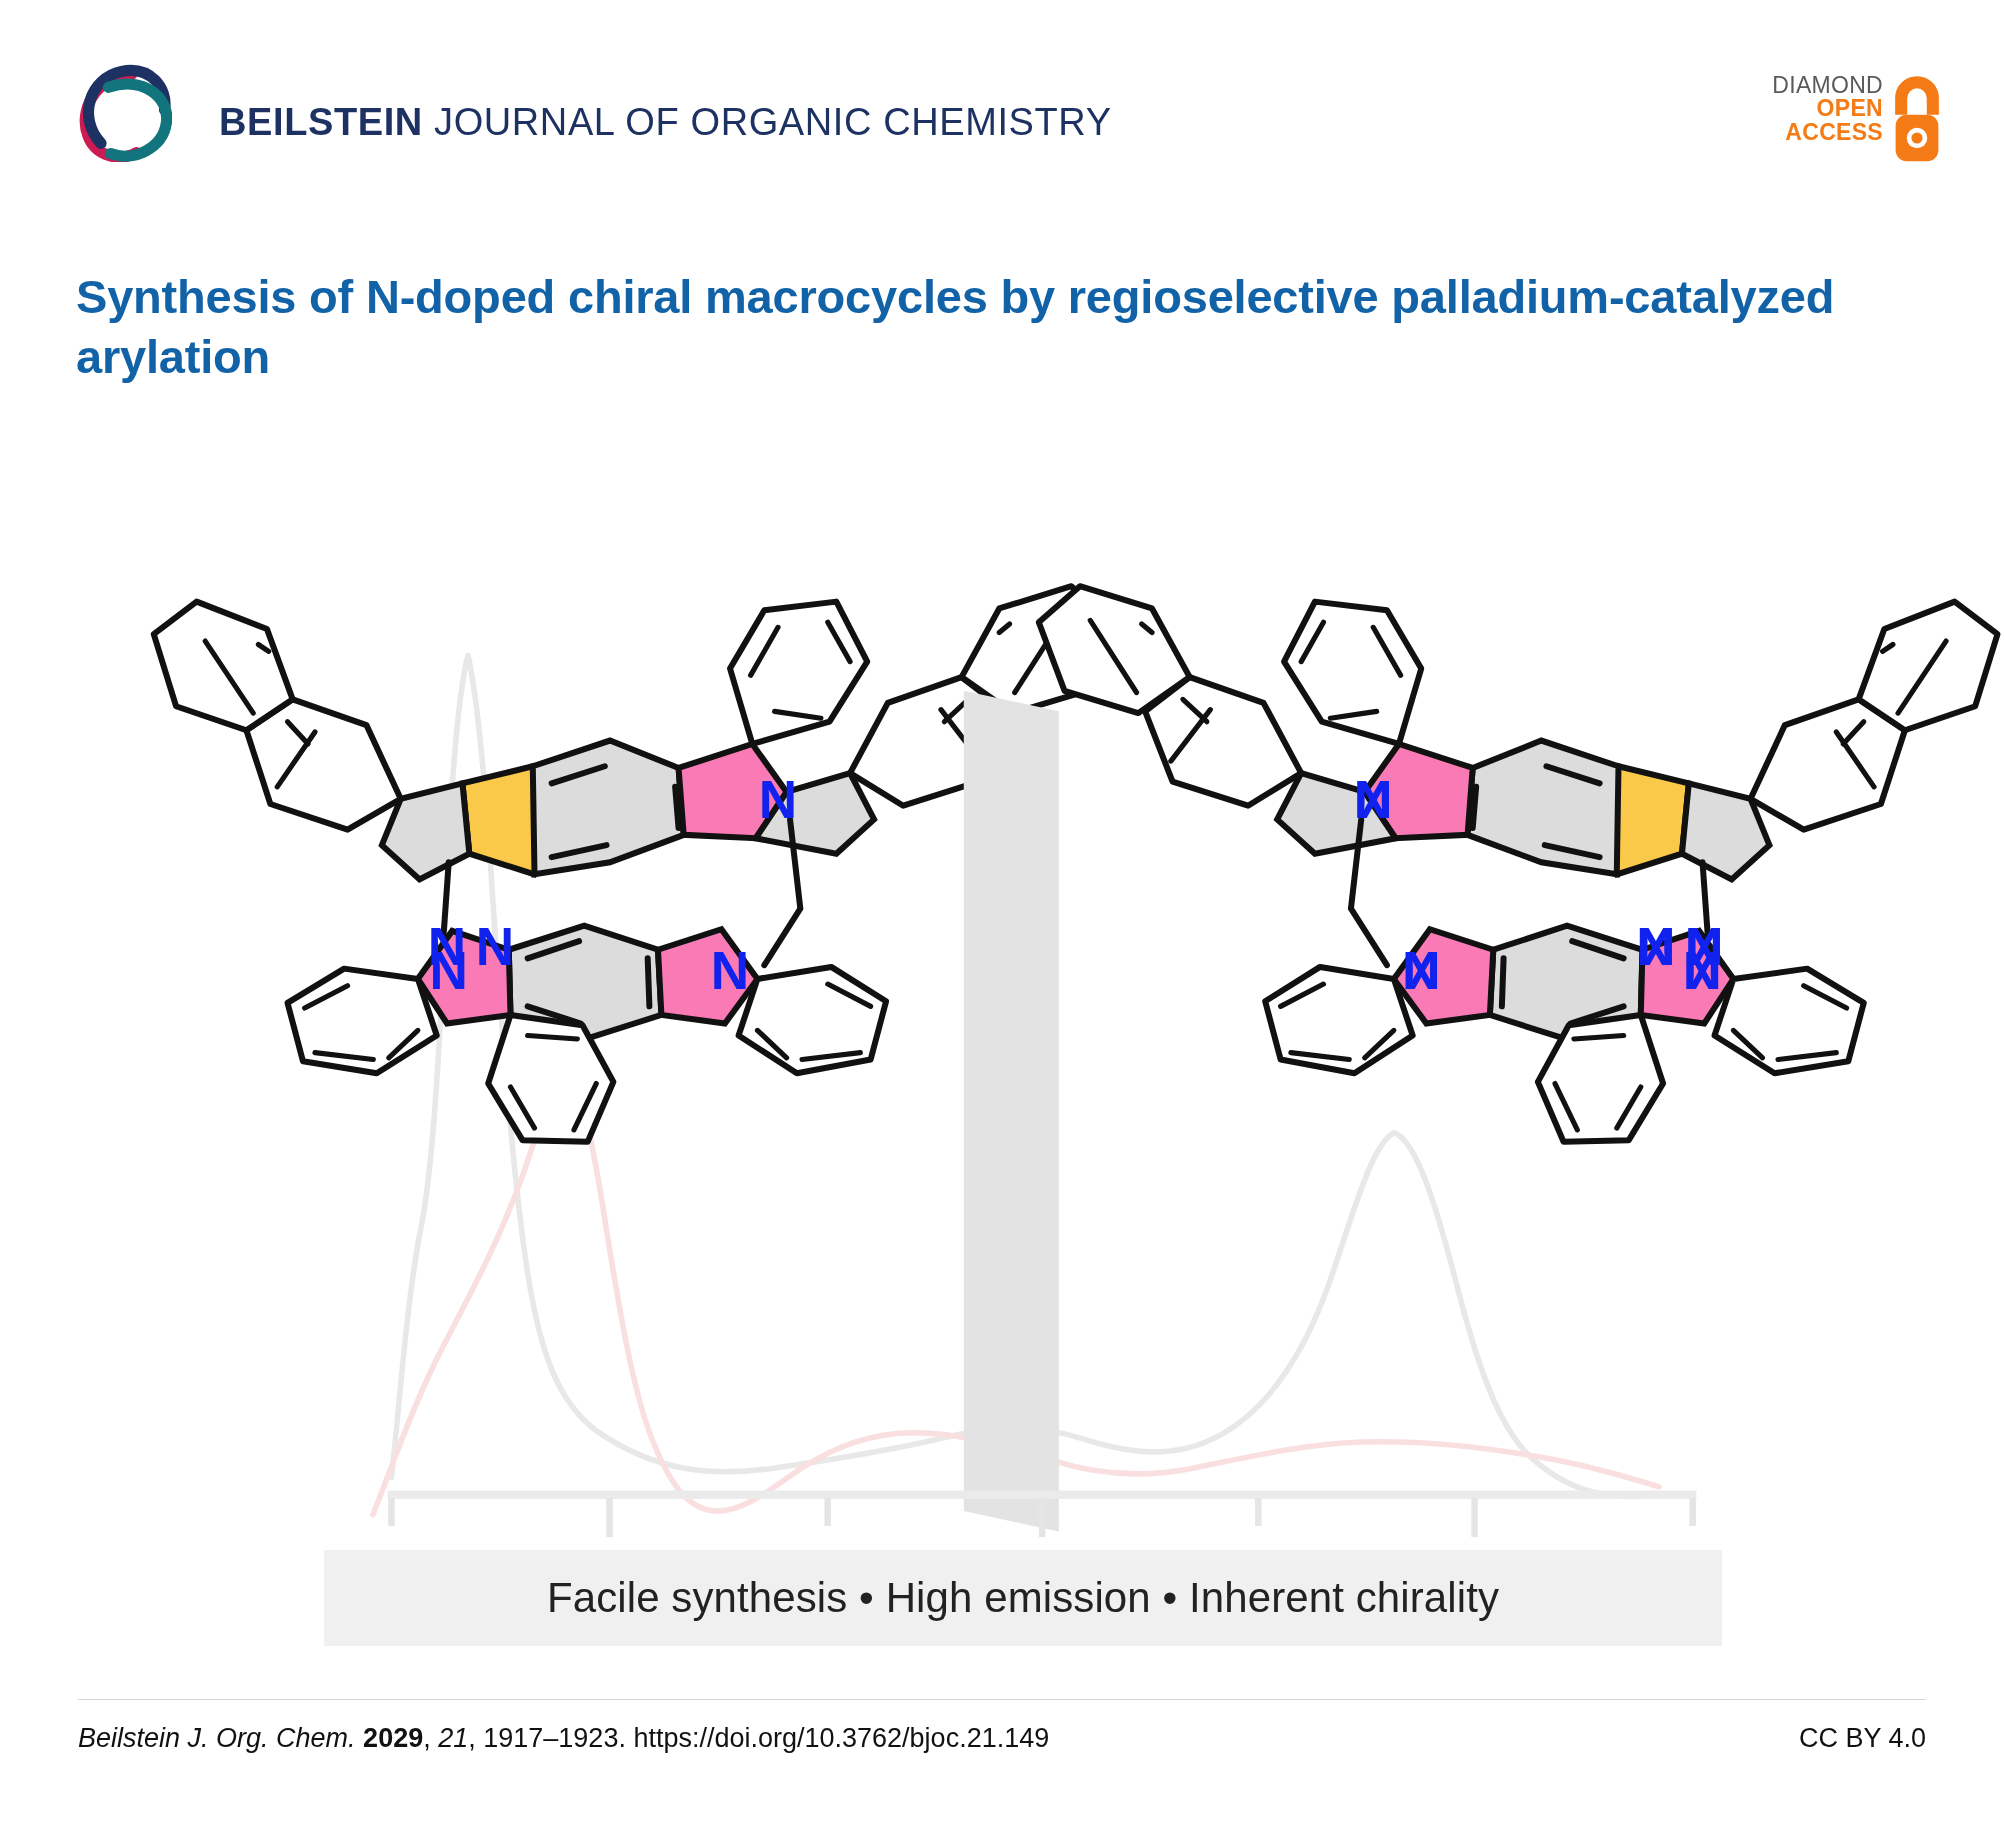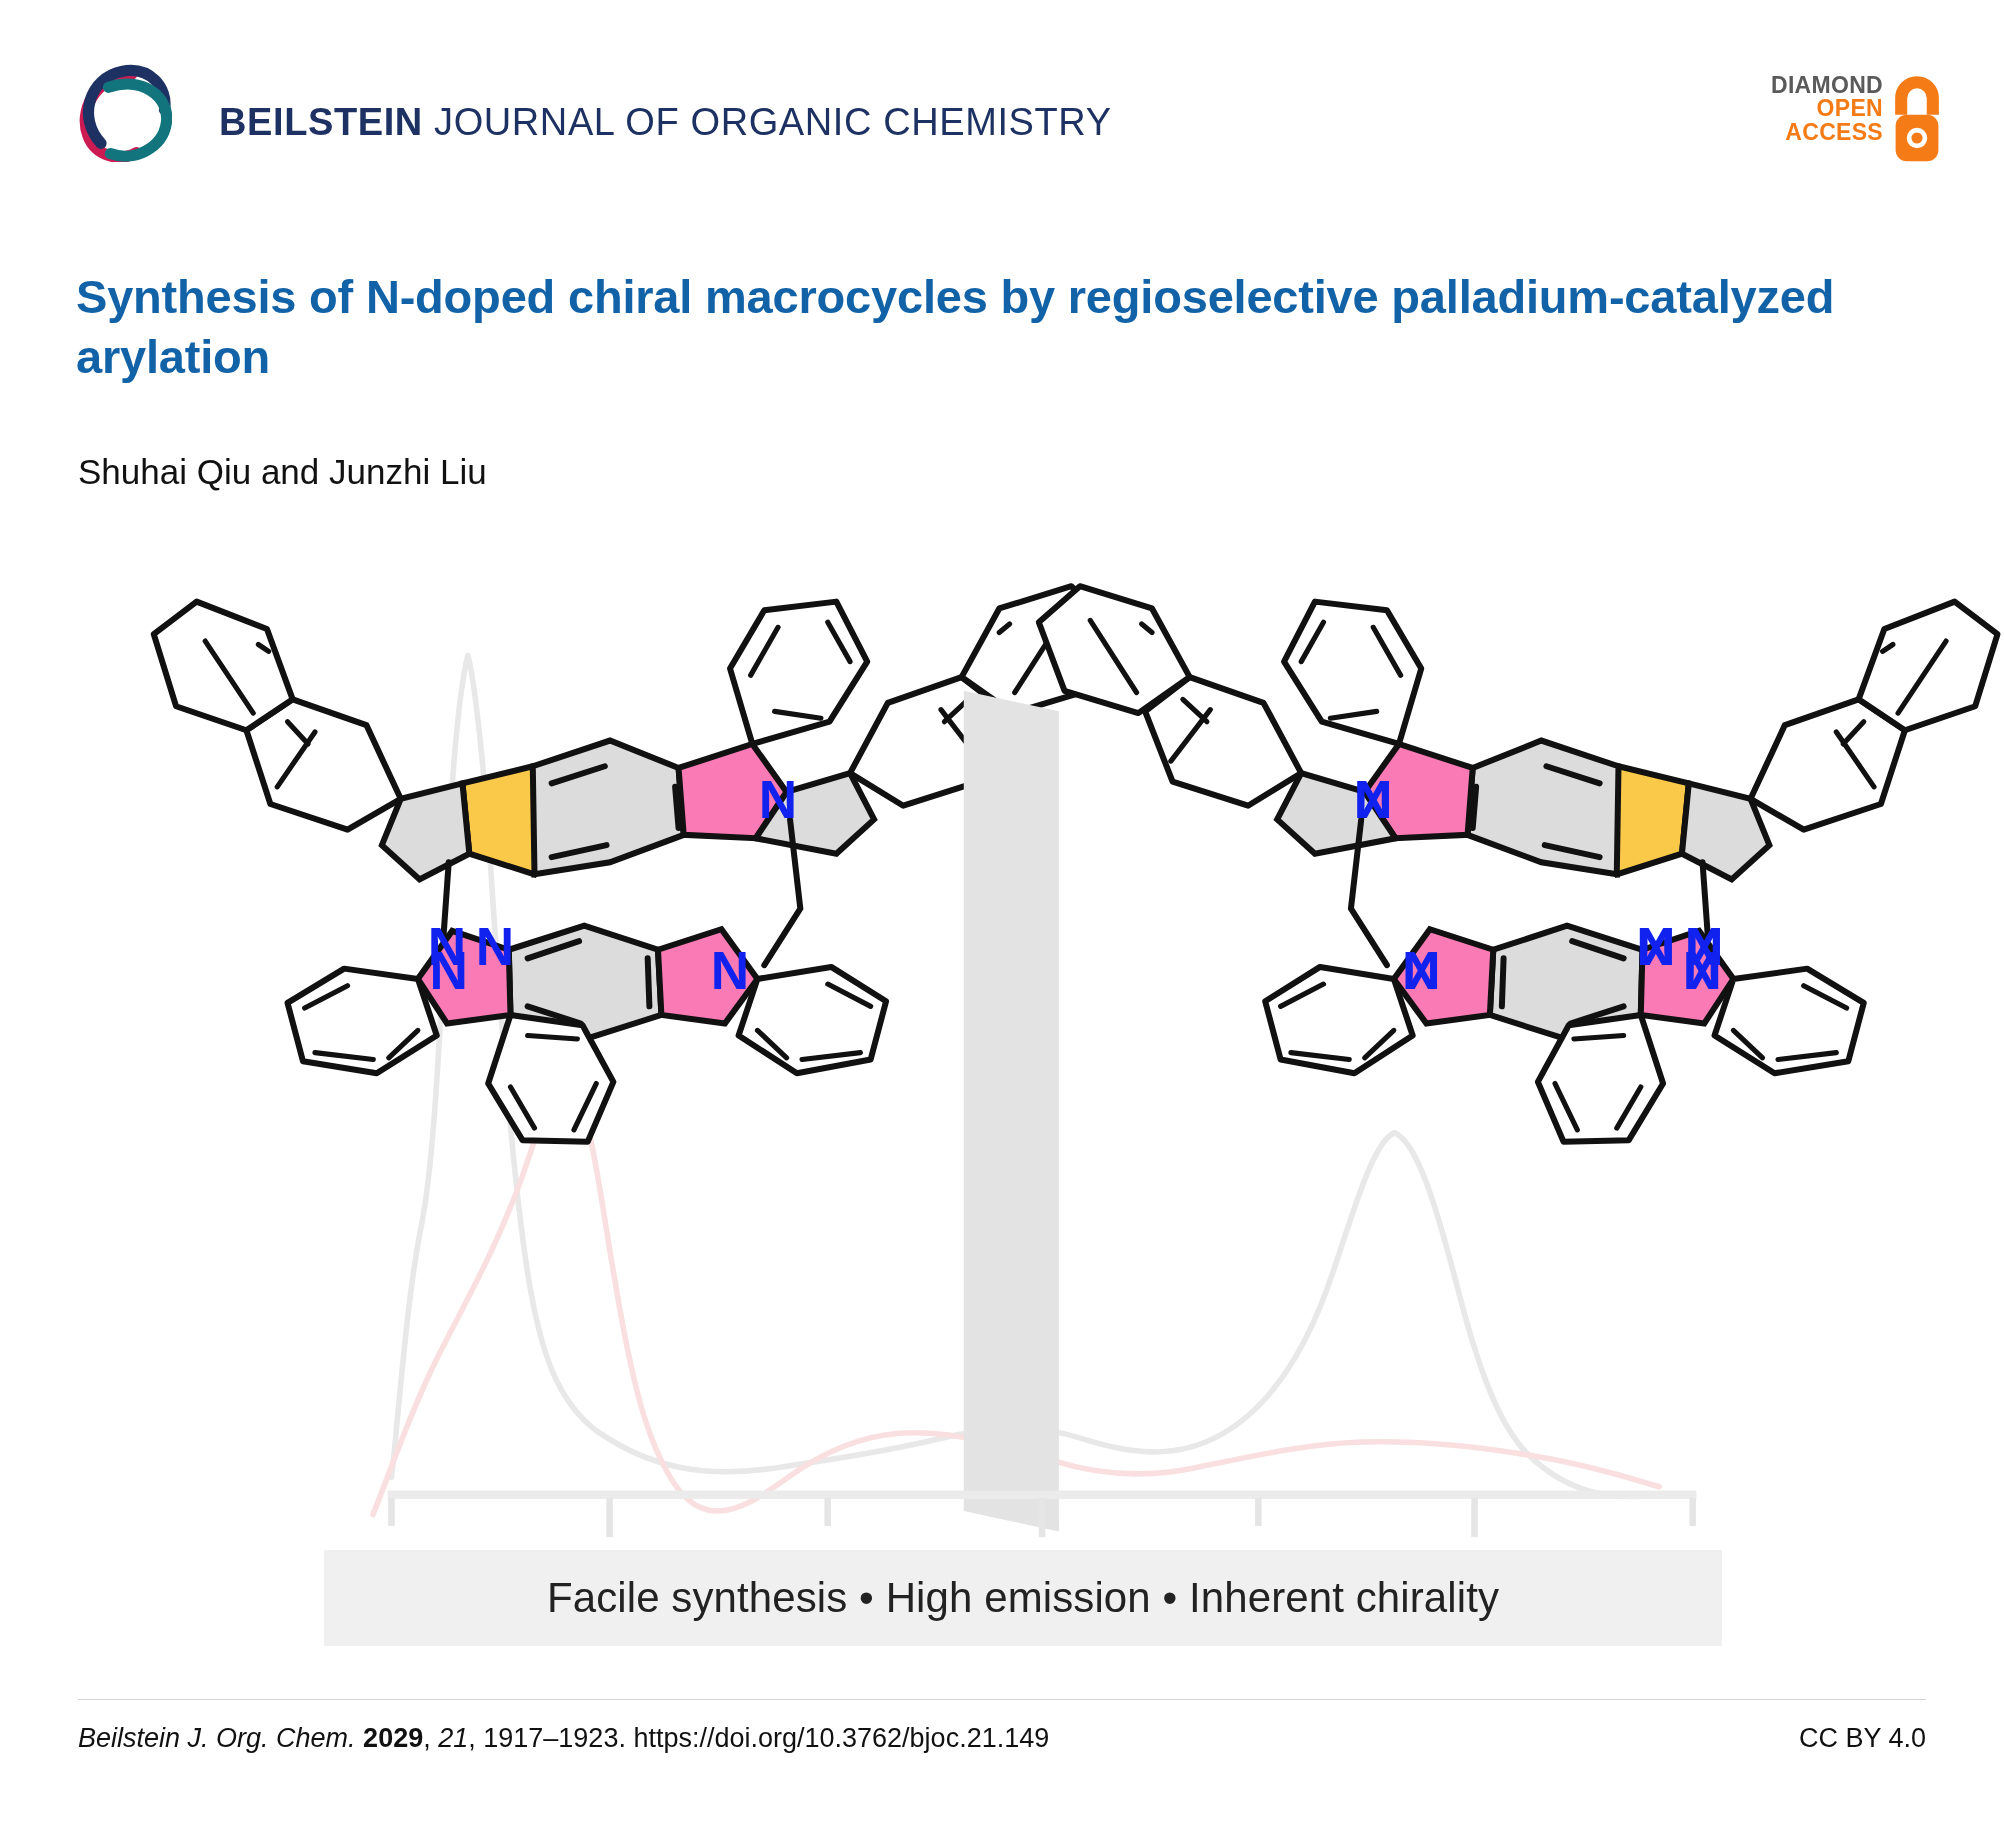--- a/index.html
+++ b/index.html
@@ -49,21 +49,21 @@
     width: 196px; height: 98px;
   }
   .oa-text {
     position: absolute;
     right: 63px; top: 3.7px;
     text-align: right;
     line-height: 1.02;
   }
   .oa-text .oa-l1 {
     display: block;
-    font-size: 23px; font-weight: bold;
+    font-size: 23px; font-weight: normal;
     color: #5a5a5a; letter-spacing: 0.3px;
   }
   .oa-text .oa-l2, .oa-text .oa-l3 {
     display: block;
     font-size: 23px; font-weight: bold;
     color: #f47b16; letter-spacing: 0.3px;
   }
   .oa-lock {
     position: absolute;
     right: 0px; top: 1.9px;
@@ -180,21 +180,20 @@
           <rect x="8" y="46" width="46" height="50" rx="12" fill="#f47b16"></rect>
 
           <circle cx="31" cy="71" r="11" fill="#ffffff"></circle>
           <circle cx="31" cy="71" r="6" fill="#f47b16"></circle>
         </svg>
       </div>
     </div>
   </div>
 
   <div class="paper-title">Synthesis of N-doped chiral macrocycles by regioselective palladium-catalyzed arylation</div>
-  <div class="authors">Shuhai Qiu and Junzhi Liu</div>
 
   <div class="abstract">
     <svg viewBox="0 0 2150 1180" width="2004" height="1100">
       <defs>
 
         <g id="macrocycle">
 
           <polygon points="348,258 430,238 470,300 432,364 356,340" fill="#fbc94a" stroke="#111" stroke-width="7"></polygon>
 
           <polygon points="430,238 520,208 600,240 606,318 520,350 432,364" fill="#dcdcdc" stroke="#111" stroke-width="7"></polygon>

